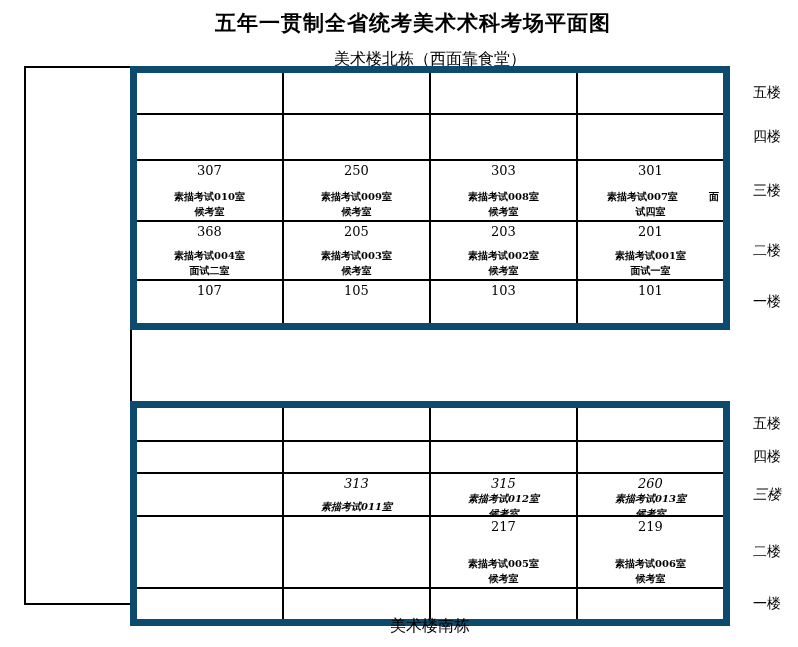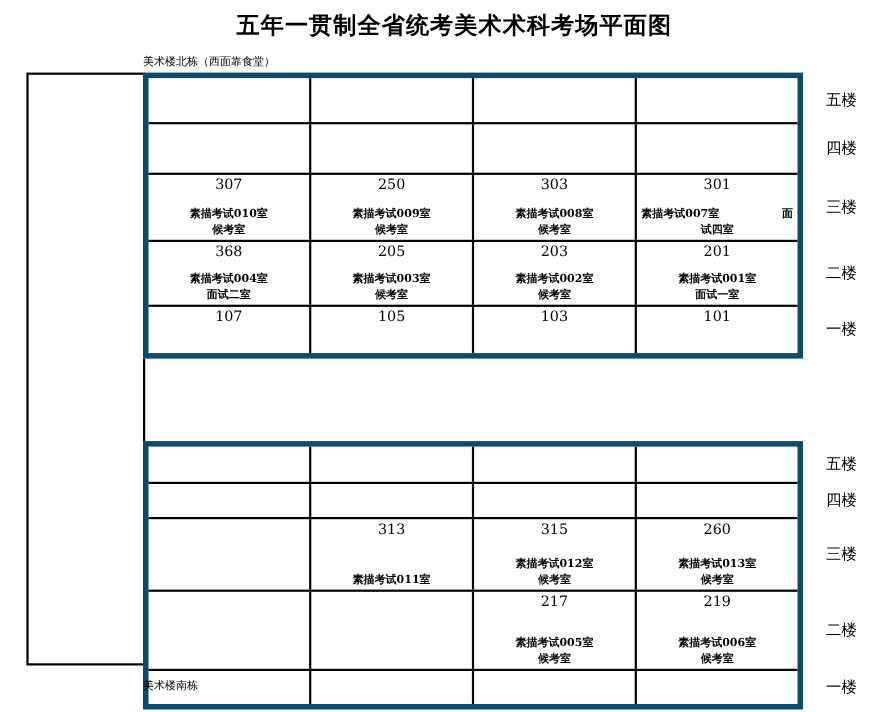--- a/index.html
+++ b/index.html
@@ -21,55 +21,56 @@
     font-size: 21px;
     font-weight: bold;
     letter-spacing: 1px;
     white-space: nowrap;
     padding-left: 28px;
   }
   .caption {
     position: absolute;
     left: 130px;
     width: 600px;
-    font-size: 10px;
+    text-align: center;
+    font-size: 16px;
     white-space: nowrap;
   }
   .north-caption { top: 49px; }
   .south-caption { top: 616px; }
   .left-col {
     position: absolute;
     left: 24px; top: 66px;
     width: 108px; height: 539px;
     border: 2px solid #000;
     background: #fff;
   }
   .section {
     position: absolute;
     left: 130px;
     width: 600px;
-    border: 5px solid #0c4a6e;
+    border: 7px solid #0c4a6e;
     background: #fff;
   }
   .north { top: 66px; }
   .south { top: 401px; }
   .row {
     position: relative;
     display: flex;
     border-bottom: 2px solid #000;
   }
   .row:last-child { border-bottom: none; }
   .north .row:nth-child(1) { height: 42px; }
   .north .row:nth-child(2) { height: 46px; }
   .north .row:nth-child(3) { height: 61px; }
   .north .row:nth-child(4) { height: 59px; }
   .north .row:nth-child(5) { height: 42px; border-radius: 19px; }
   .south .row:nth-child(1) { height: 34px; }
   .south .row:nth-child(2) { height: 32px; }
-  .south .row:nth-child(3) { height: 66px; }
+  .south .row:nth-child(3) { height: 43px; font-style: italic; }
   .south .row:nth-child(4) { height: 72px; }
   .south .row:nth-child(5) { height: 30px; }
   .cell {
     flex: 1 1 0;
     border-right: 2px solid #000;
     display: flex;
     flex-direction: column;
     align-items: center;
     padding: 1px 4px;
     overflow: hidden;
@@ -85,20 +86,21 @@
     width: 100%;
     font-weight: bold;
     font-size: 10px;
     line-height: 15px;
     text-align: center;
   }
   .jline {
     display: flex;
     justify-content: space-between;
     text-align: left;
+    margin-left: 25px;
   }
   .floor-label {
     position: absolute;
     left: 616px;
     top: 50%;
     transform: translateY(-50%);
     width: 60px;
     font-size: 14px;
     white-space: nowrap;
   }

